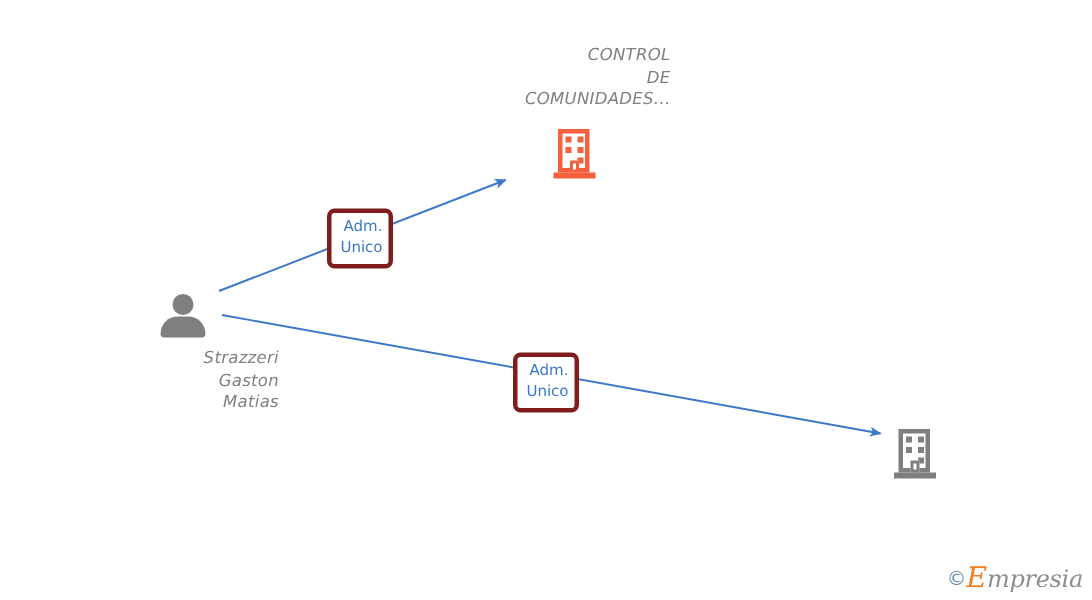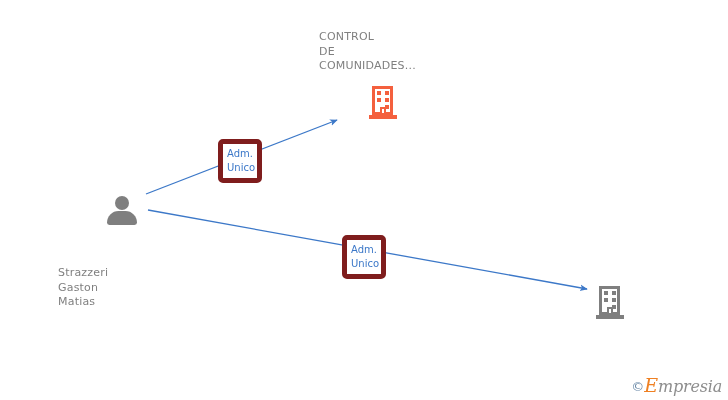--- a/index.html
+++ b/index.html
@@ -24,24 +24,25 @@
     width: 728px;
     height: 400px;
   }
 
   
   .node-label {
     position: absolute;
     color: #808080;
     font-size: 11px;
     line-height: 14.5px;
-    text-align: left;
+    text-align: right;
     letter-spacing: 0.2px;
     white-space: pre-line;
     user-select: none;
+    font-style: italic;
   }
 
   
   .person-node {
     position: absolute;
     left: 58px;
     top: 196px;
     width: 128px;
   }
   .person-icon {
@@ -64,21 +65,20 @@
     top: 15px;
     width: 30px;
     height: 14px;
     background: #7f7f7f;
     border-radius: 14px 14px 3px 3px;
   }
   .person-name {
     left: 58px;
     top: 232px;
     width: 128px;
-    margin-top: 34px;
   }
 
   
   .bld {
     position: absolute;
     width: 28px;
     height: 33px;
   }
   .bld .tower {
     position: absolute;
@@ -120,27 +120,27 @@
   .company-a { left: 369px; top: 86px; }
   .company-a-label { left: 319px; top: 30px; width: 128px; }
 
   .company-b { left: 596px; top: 286px; }
   .company-b-label { left: 546px; top: 324px; width: 128px; }
 
   
   .rel-badge {
     position: absolute;
     box-sizing: border-box;
-    border: 5px solid #7f1d1d;
+    border: 3px solid #7f1d1d;
     border-radius: 5px;
     background: #ffffff;
     color: #3c78c8;
     font-size: 10px;
     line-height: 14px;
-    text-align: center;
+    text-align: right;
     padding: 3px 4px 3px 4px;
     white-space: pre-line;
     user-select: none;
   }
   .rel-badge-1 { left: 218px; top: 139px; width: 44px; }
   .rel-badge-2 { left: 342px; top: 235px; width: 44px; }
 
   
   .watermark {
     position: absolute;

